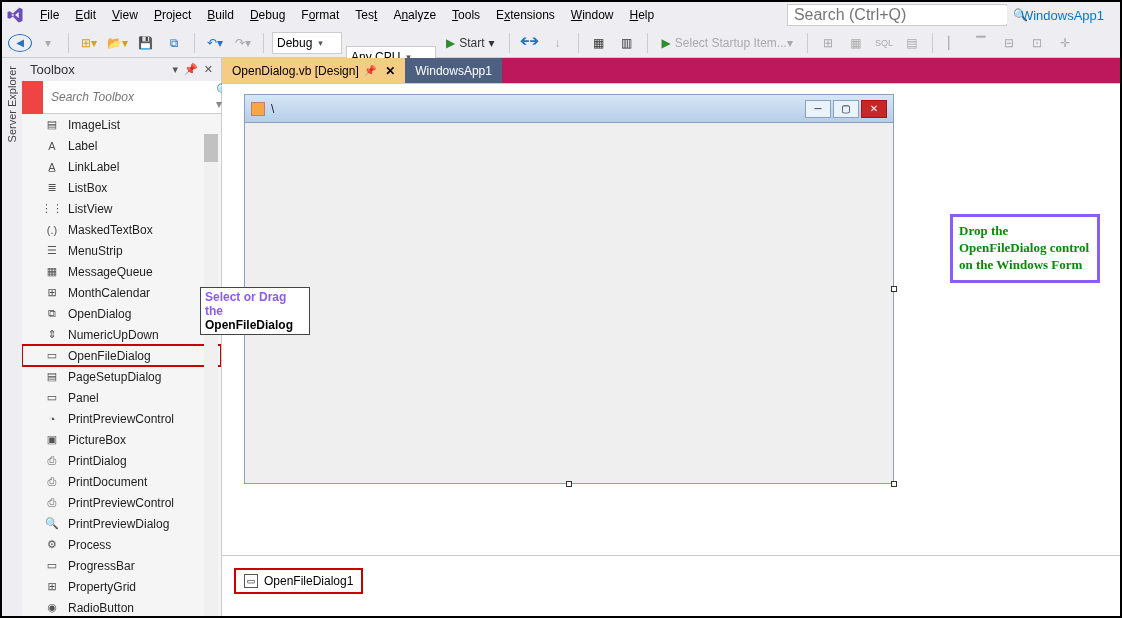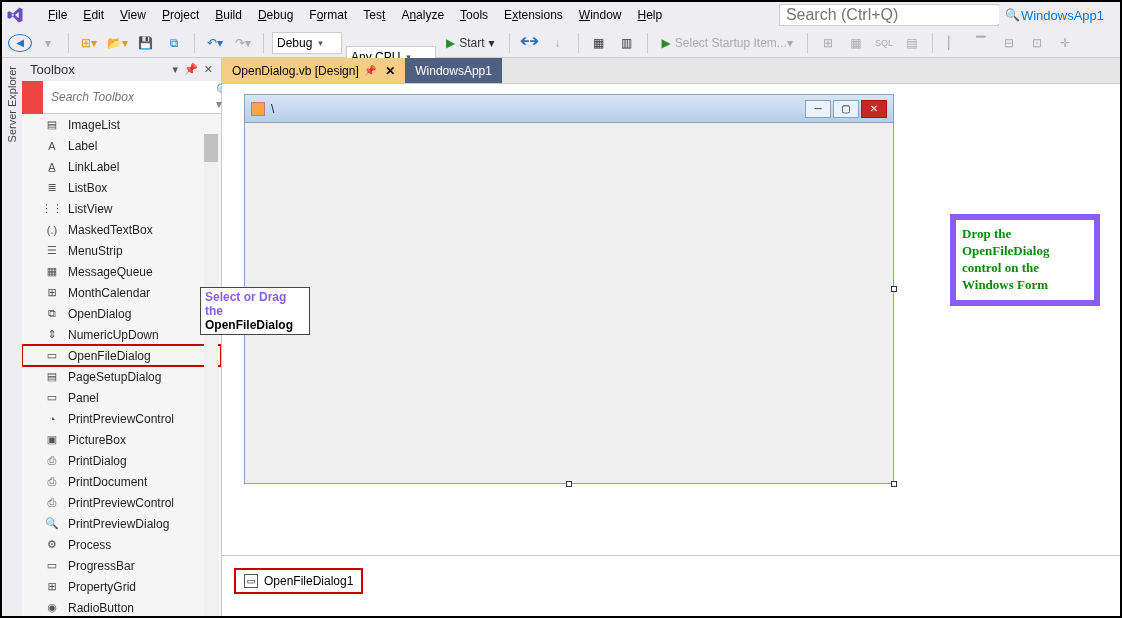--- a/index.html
+++ b/index.html
@@ -1,17 +1,17 @@
 <!DOCTYPE html>
 <html><head>
 <meta charset="utf-8">
 <style>
 * { box-sizing: border-box; margin: 0; padding: 0; font-family: "Segoe UI", Tahoma, sans-serif; }
 body { width: 1122px; height: 618px; background: #fff; border: 2px solid #000; font-size: 12px; overflow: hidden; position: relative; }
-.menubar { display: flex; align-items: center; height: 26px; background: #eeeef2; padding: 0 4px; gap: 10px; }
+.menubar { display: flex; align-items: center; height: 26px; background: #eeeef2; padding: 0 4px; gap: 2px; }
 .vs-logo { width: 18px; height: 18px; margin-right: 6px; }
 .menu-item { padding: 3px 8px; cursor: pointer; }
 .menu-item .u { text-decoration: underline; }
 .search-box { margin-left: auto; display: flex; align-items: center; border: 1px solid #ccc; background: #fff; height: 22px; width: 220px; }
 .search-box input { border: none; outline: none; font-size: 16px; padding: 0 6px; flex: 1; }
 .search-box .mag { padding: 0 6px; color: #555; }
 .title-solution { color: #0078d7; padding: 0 12px; font-size: 13px; }
 
 .toolbar { display: flex; align-items: center; height: 30px; background: #eeeef2; border-bottom: 1px solid #ccc; padding: 0 6px; gap: 4px; }
 .tb-btn { display: inline-flex; align-items: center; justify-content: center; height: 24px; min-width: 24px; padding: 0 2px; color: #333; cursor: pointer; }
@@ -32,42 +32,42 @@
 .toolbox-header .h-icon { font-size: 11px; color: #555; margin-left: 6px; cursor: pointer; }
 .toolbox-search { display: flex; align-items: center; border-bottom: 1px solid #ccc; padding: 2px 4px; background: #fff; margin-left: 21px; }
 .toolbox-search input { border: none; outline: none; flex: 1; font-size: 12px; padding: 2px 4px; font-style: italic; color: #888; }
 .toolbox-list { flex: 1; overflow-y: auto; background: #f5f5f5; }
 .tb-item { display: flex; align-items: center; padding: 2px 4px 2px 22px; height: 21px; cursor: grab; }
 .tb-item .ic { width: 16px; height: 16px; margin-right: 8px; display: inline-flex; align-items: center; justify-content: center; font-size: 11px; color: #525252; }
 .tb-item .lbl { color: #1e1e1e; font-size: 12px; }
 .highlight-red { outline: 2px solid #c00; outline-offset: -1px; }
 
 .design-area { flex: 1; display: flex; flex-direction: column; background: #fff; }
-.doc-tabs { display: flex; background: #e5e5e5; height: 26px; border-bottom: 1px solid #ccc; }
+.doc-tabs { display: flex; background: #be185d; height: 26px; border-bottom: 1px solid #ccc; }
 .doc-tab { display: flex; align-items: center; padding: 0 10px; cursor: pointer; font-size: 12px; }
 .doc-tab.active { background: #f5cc84; color: #000; }
 .doc-tab .pin { margin-left: 6px; font-size: 10px; color: #555; }
 .doc-tab .close { margin-left: 8px; font-size: 12px; font-weight: bold; cursor: pointer; }
 .doc-tab.inactive { background: #4d6082; color: #fff; }
 
 .canvas { flex: 1; background: #fff; position: relative; padding: 16px; border-bottom: 1px solid #ccc; overflow: hidden; }
 .form-win { position: absolute; left: 22px; top: 10px; width: 650px; height: 390px; border: 1px solid #8aa0c0; }
 .form-titlebar { height: 28px; background: linear-gradient(#d6e6f7,#b7cee8); display: flex; align-items: center; padding: 0 6px; border-bottom: 1px solid #8aa0c0; }
 .form-titlebar .form-ic { width: 14px; height: 14px; background: #f4a742; border: 1px solid #c77; margin-right: 6px; }
 .form-titlebar .ttl { flex: 1; font-size: 12px; color: #223; }
 .win-btns { display: flex; gap: 2px; }
 .win-btn { width: 26px; height: 18px; border: 1px solid #8aa0c0; background: #eaf2fb; display: flex; align-items: center; justify-content: center; font-size: 10px; cursor: pointer; }
 .win-btn.close { background: #c62828; color: #fff; border-color: #a11; }
 .form-body { position: absolute; top: 28px; left: 0; right: 0; bottom: 0; background: #efefef; border: 1px dashed transparent; }
 .handle { width: 6px; height: 6px; background: #fff; border: 1px solid #333; position: absolute; }
 .handle.mr { right: -4px; top: 50%; transform: translateY(-50%); }
 .handle.bm { left: 50%; bottom: -4px; transform: translateX(-50%); }
 .handle.br { right: -4px; bottom: -4px; }
 
-.annot-green { position: absolute; right: 20px; top: 130px; width: 150px; border: 6px solid #8b5cf6; padding: 6px; font-family: "Times New Roman", serif; font-size: 13px; font-weight: bold; color: #0a8a0a; line-height: 1.3; }
+.annot-green { position: absolute; right: 20px; top: 130px; width: 150px; border: 3px solid #8b5cf6; padding: 6px; font-family: "Times New Roman", serif; font-size: 13px; font-weight: bold; color: #0a8a0a; line-height: 1.3; }
 .annot-select { position: absolute; left: 198px; top: 285px; width: 110px; border: 1px solid #444; padding: 2px 4px; font-family: "Times New Roman", serif; font-size: 12px; background: #fff; }
 .annot-select .r { color: #8b5cf6; font-weight: bold; }
 .annot-select .k { color: #000; font-weight: bold; }
 
 .tray { height: 60px; background: #fff; display: flex; align-items: flex-start; padding: 12px; }
 .tray-item { display: inline-flex; align-items: center; border: 2px solid #c00; padding: 4px 8px; cursor: pointer; }
 .tray-item .ic { width: 14px; height: 14px; margin-right: 6px; border: 1px solid #555; display: inline-flex; align-items: center; justify-content: center; font-size: 9px; }
 .scrollbar-stub { position:absolute; right:3px; top:20px; bottom:0; width:14px; background:#f0f0f0; }
 .scrollbar-stub .thumb { position:absolute; top:0; width:100%; height:28px; background:#c1c1c1; }
 </style>

